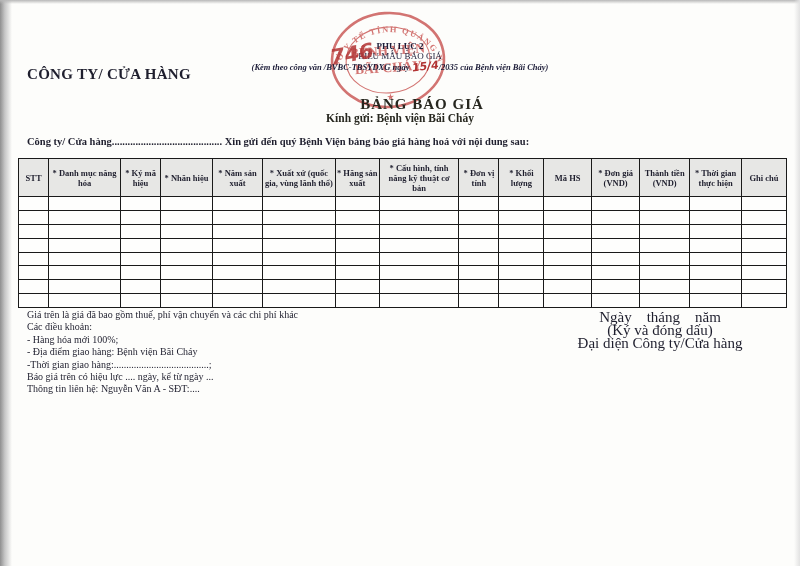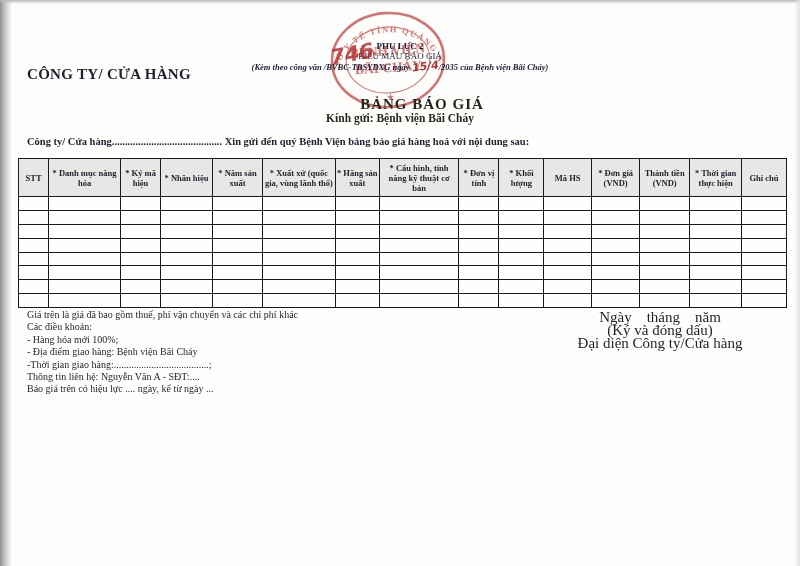--- a/index.html
+++ b/index.html
@@ -256,22 +256,22 @@
         </tr>
       </tbody>
     </table>
 
   <div class="notes">
       <div>Giá trên là giá đã bao gồm thuế, phí vận chuyển và các chi phí khác</div>
       <div>Các điều khoản:</div>
       <div>- Hàng hóa mới 100%;</div>
       <div>- Địa điểm giao hàng: Bệnh viện Bãi Cháy</div>
       <div>-Thời gian giao hàng:......................................;</div>
+      <div>Báo giá trên có hiệu lực .... ngày, kể từ ngày ...</div>
       <div>Thông tin liên hệ: Nguyễn Văn A - SĐT:....</div>
-      <div>Báo giá trên có hiệu lực .... ngày, kể từ ngày ...</div>
     </div>
 
   <div class="signature">
     <div>Ngày&nbsp;&nbsp;&nbsp;&nbsp;tháng&nbsp;&nbsp;&nbsp;&nbsp;năm</div>
     <div>(Ký và đóng dấu)</div>
     <div>Đại diện Công ty/Cửa hàng</div>
   </div>
 </div>
 
 </body></html>

